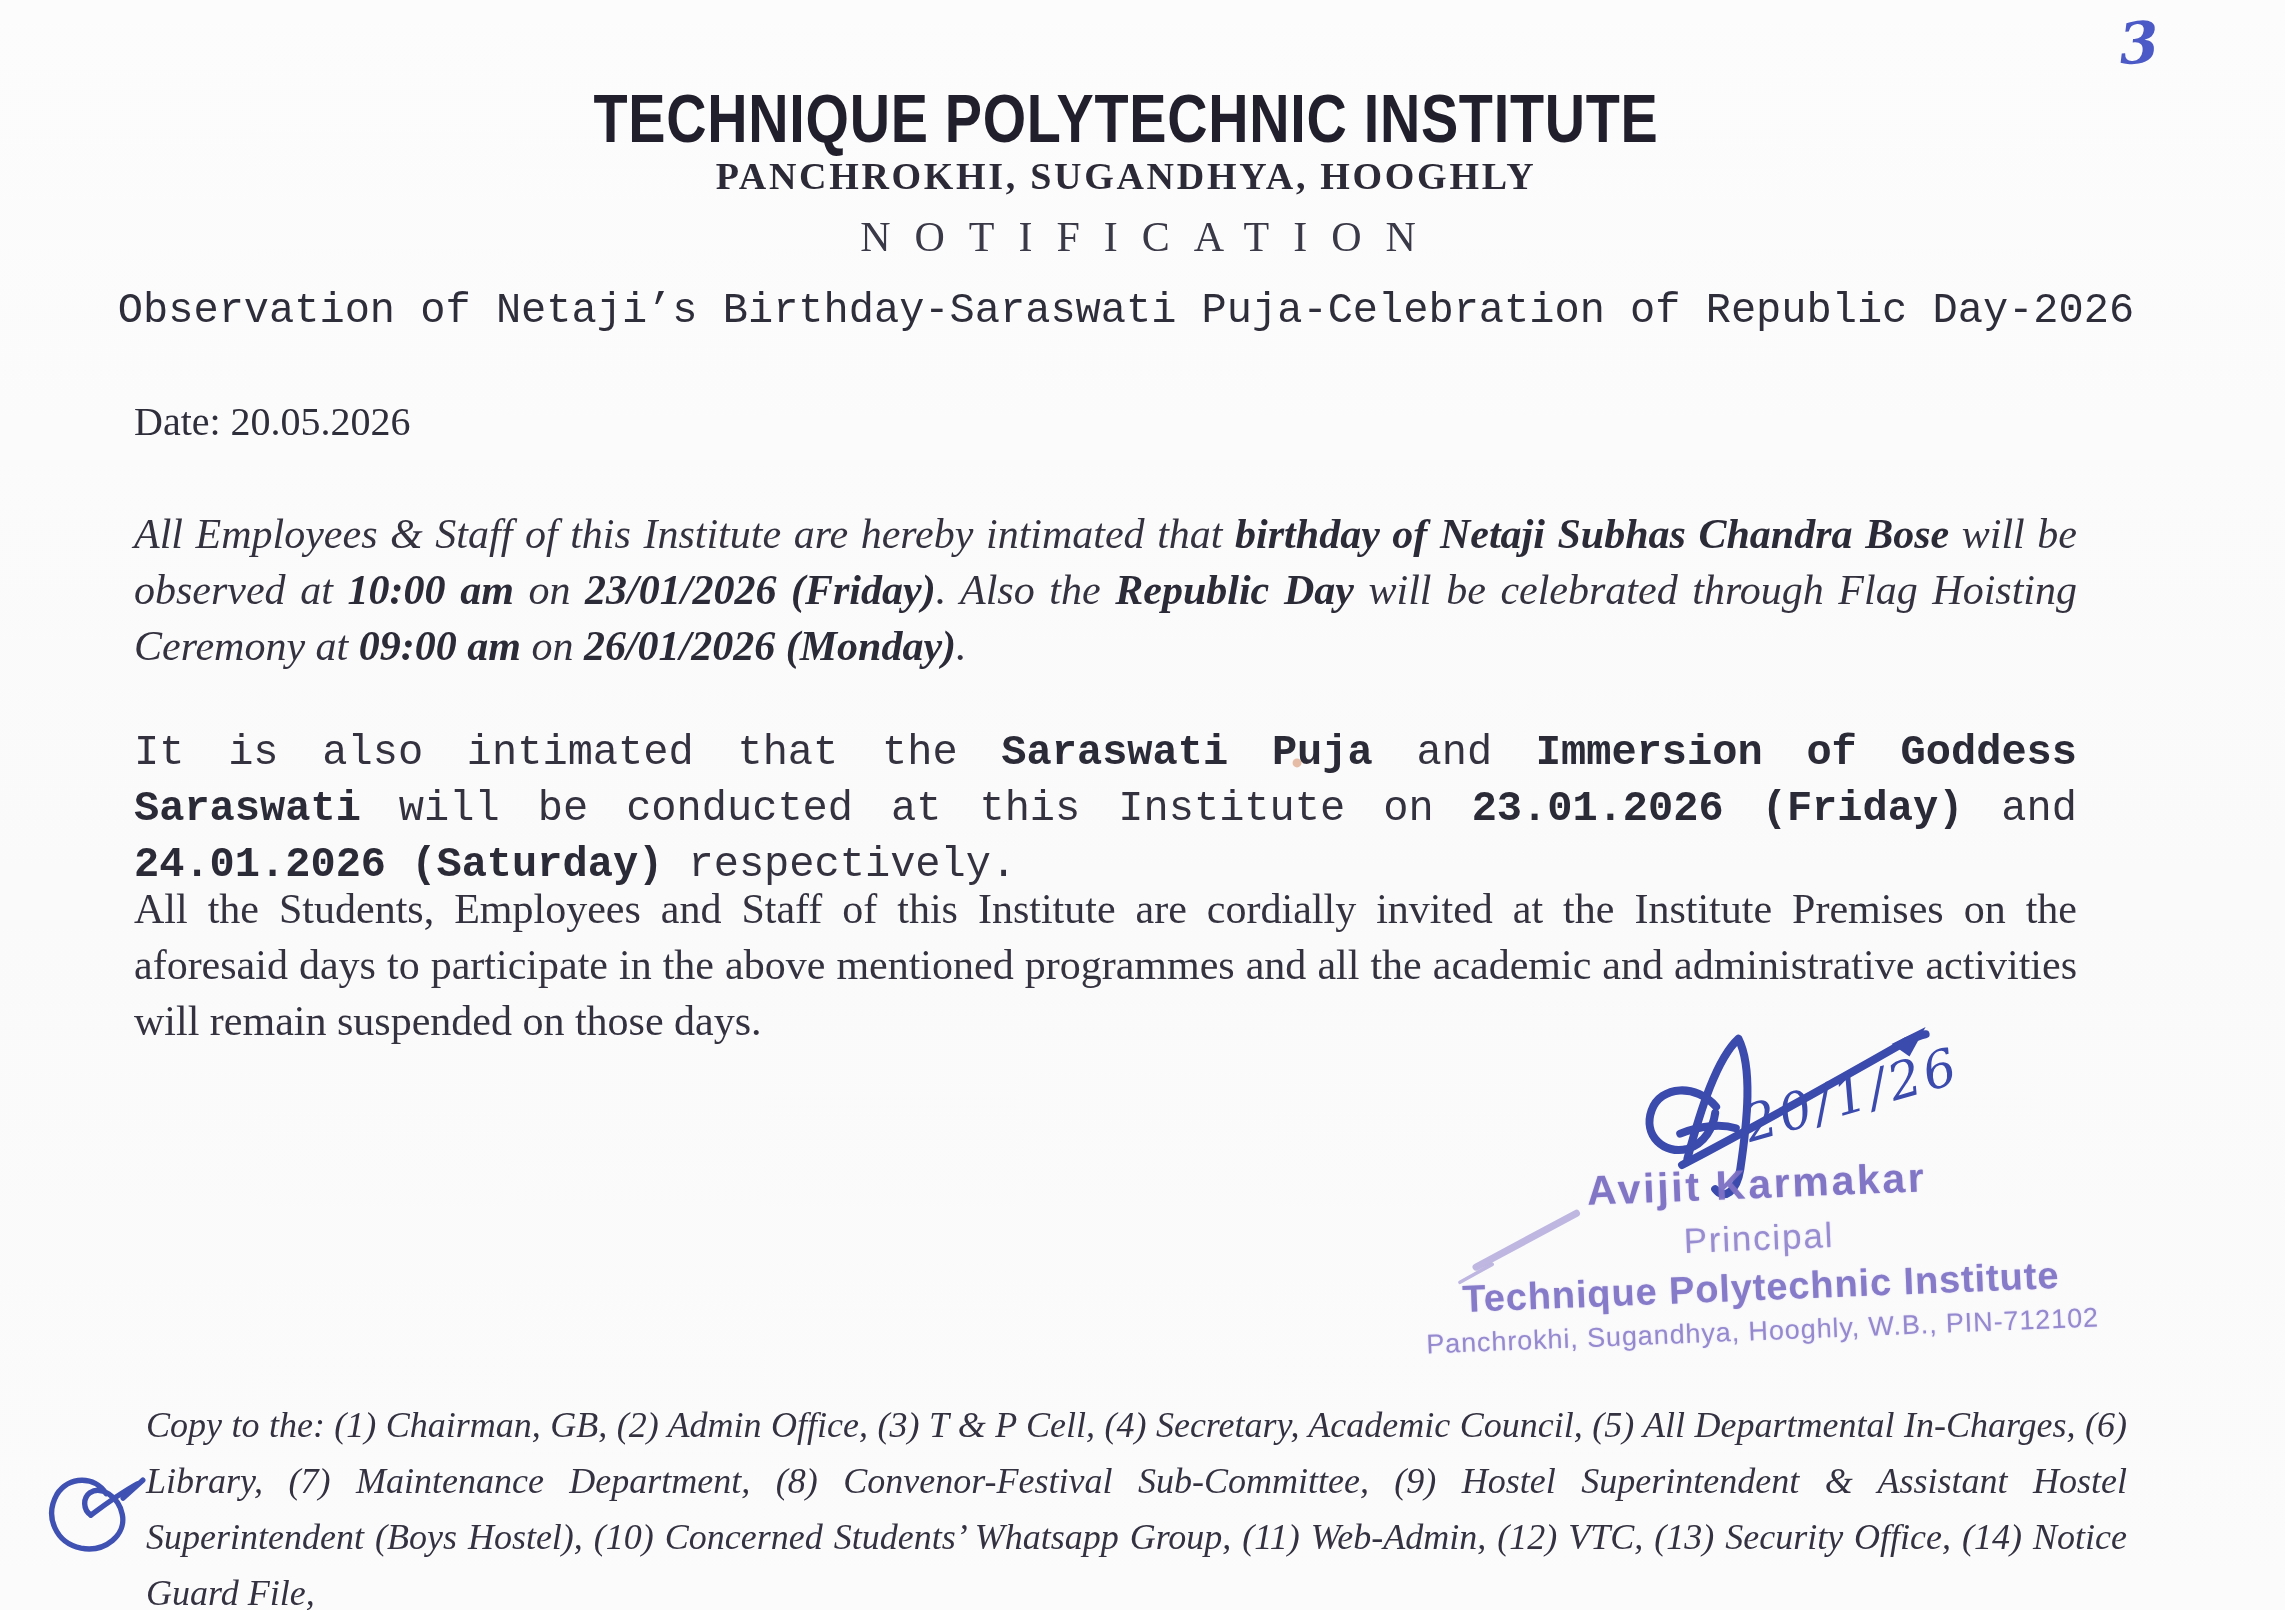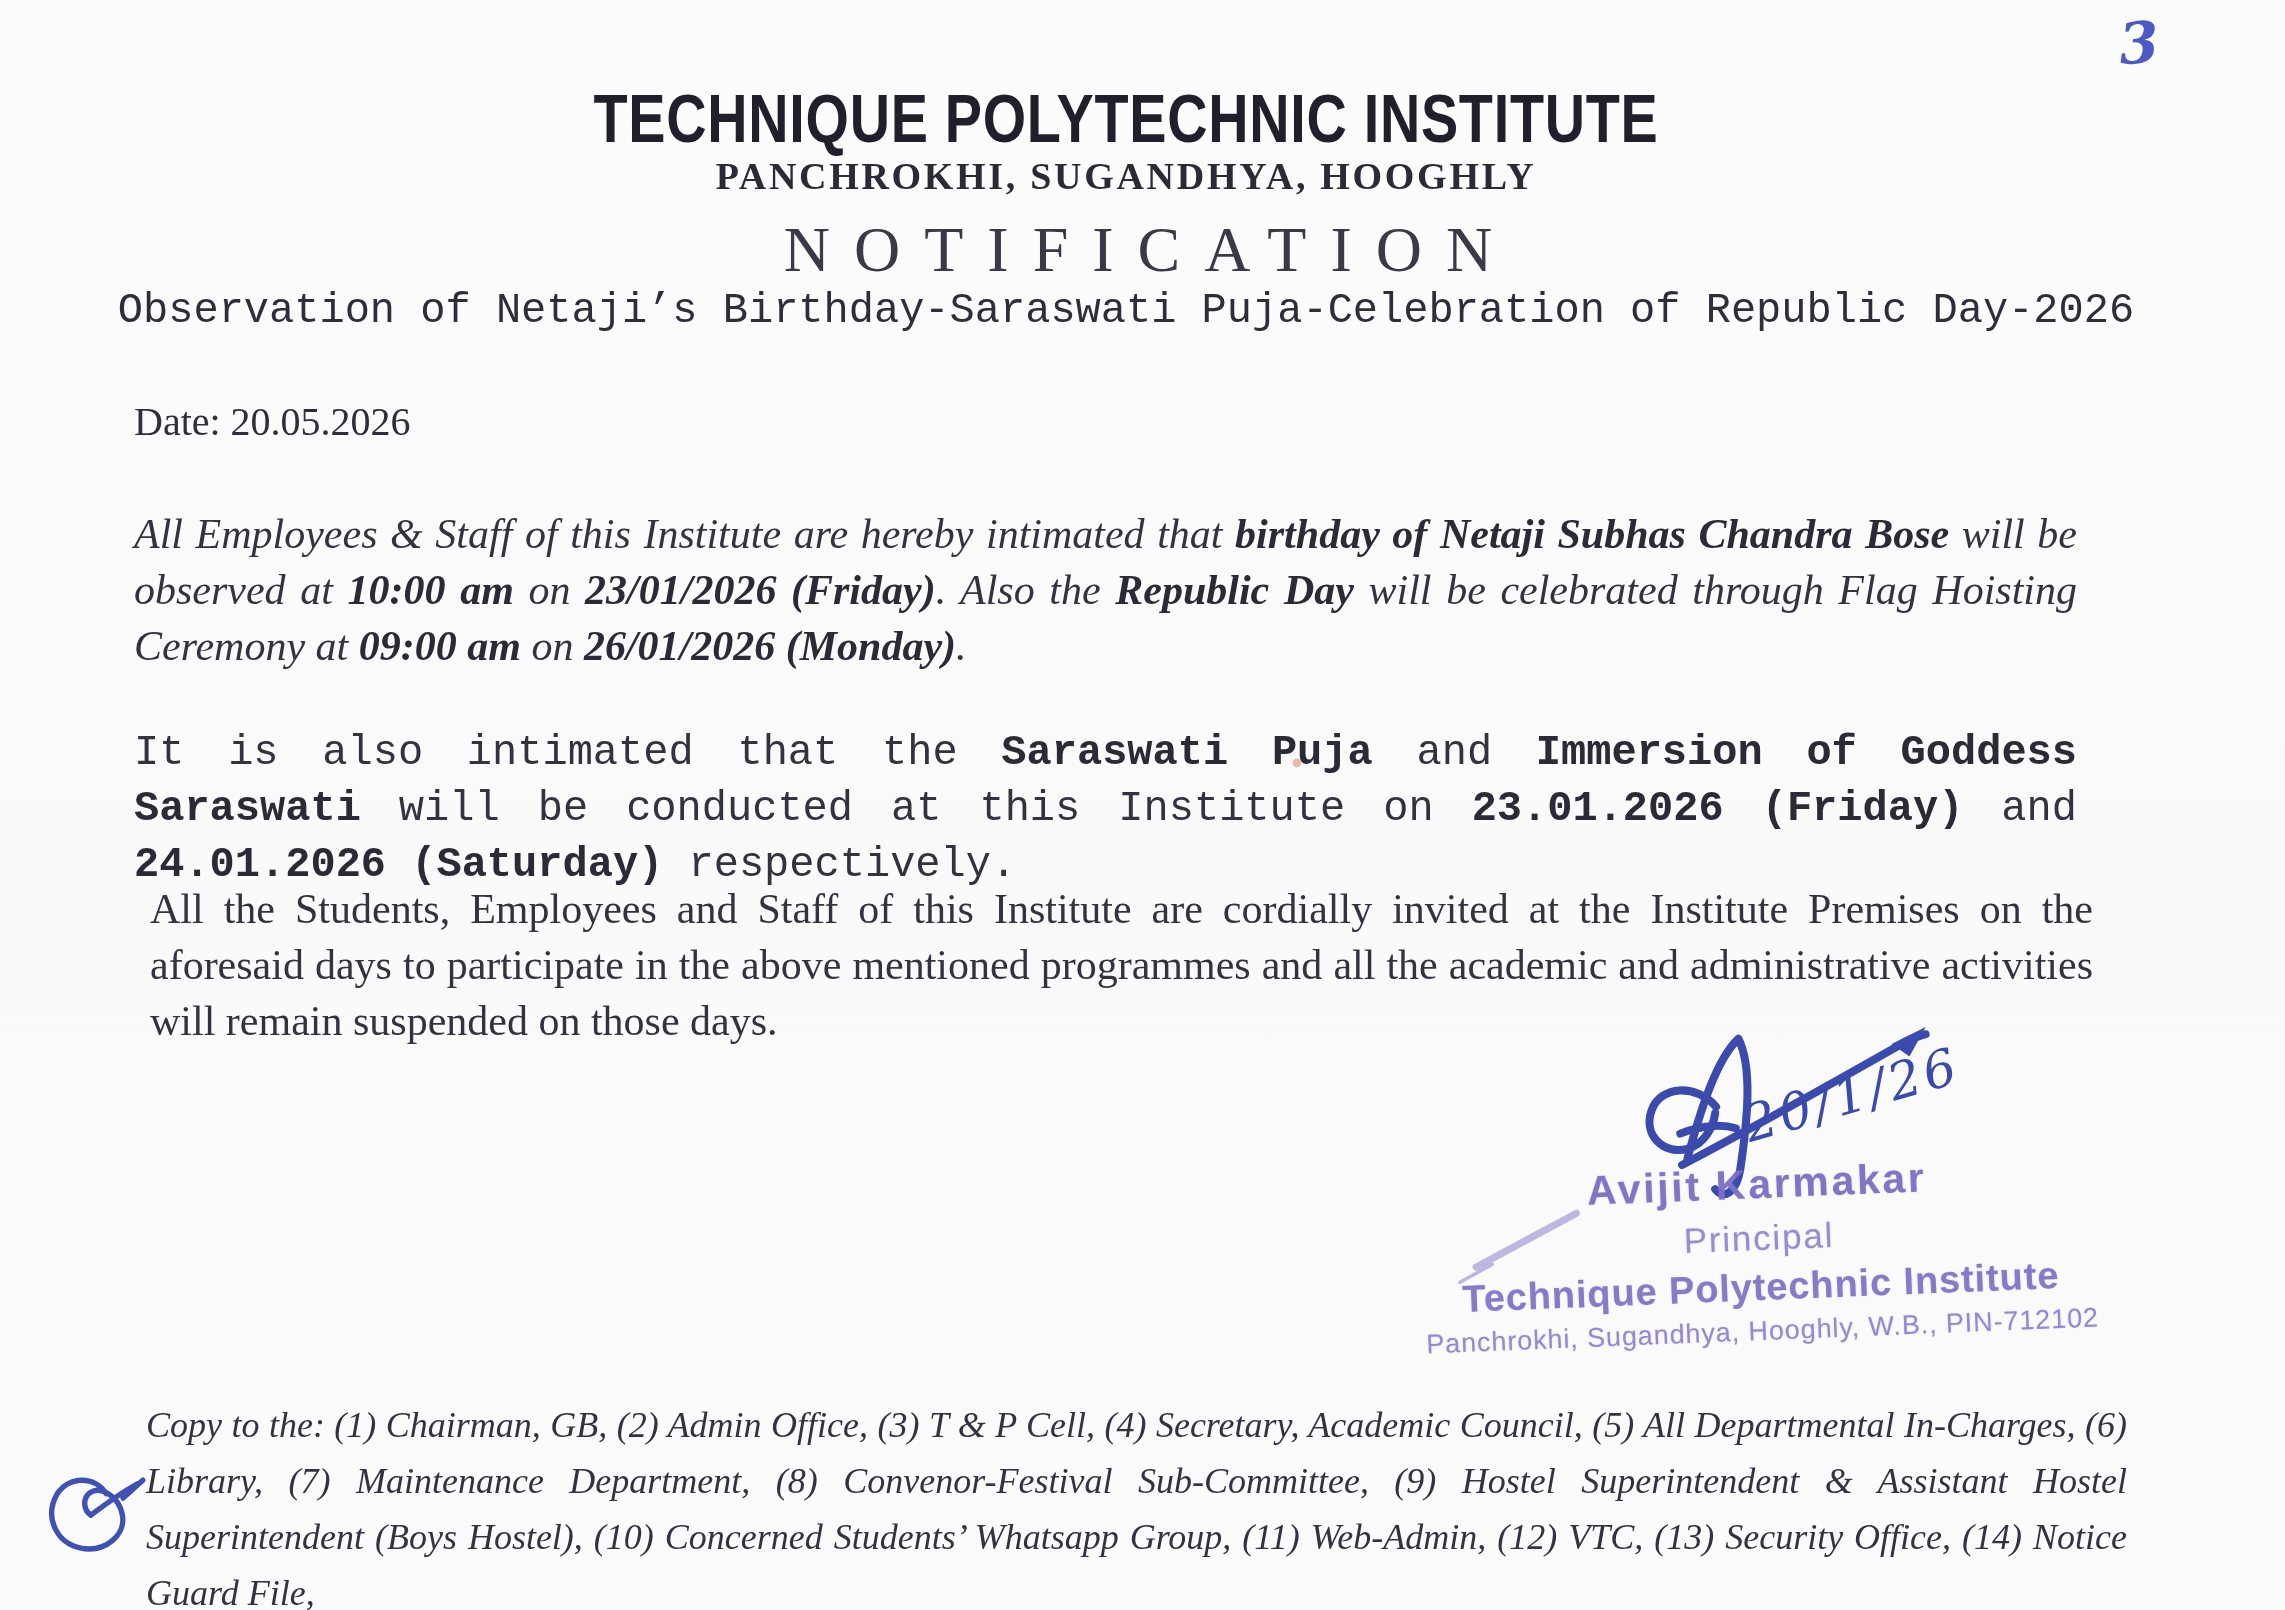--- a/index.html
+++ b/index.html
@@ -20,21 +20,21 @@
     color:#211f2b;transform:scaleX(0.82);transform-origin:center;
     white-space:nowrap;
   }
   .address{
     position:absolute;left:0;top:154px;width:100%;
     font-size:38px;font-weight:700;letter-spacing:2.7px;
     color:#2b2a36;white-space:nowrap;
   }
   .doctype{
     position:absolute;left:24px;top:213px;width:100%;
-    font-size:64px;font-weight:400;letter-spacing:24px;
+    font-size:42px;font-weight:400;letter-spacing:24px;
     color:#3a3947;white-space:nowrap;
   }
   .subject{
     position:absolute;left:0;top:287px;width:100%;
     font-size:42px;color:#2e2d3a;white-space:nowrap;font-family:Liberation Mono, monospace;
   }
   
   .memo-row{
     position:absolute;left:134px;top:398px;width:1957px;
     display:flex;justify-content:space-between;
@@ -43,21 +43,21 @@
   .memo-row b{font-weight:700;}
   
   .body-p{
     position:absolute;left:134px;width:1943px;margin:0;
     font-size:42px;line-height:56px;text-align:justify;
     color:#34323f;
   }
   .body-p b{font-weight:700;color:#2b2a37;}
   .p1{top:506px;font-style:italic;}
   .p2{top:725px;font-family:Liberation Mono, monospace;}
-  .p3{top:881px;margin-left:16px;}
+  .p3{top:881px;}
   
   .copy-to{
     position:absolute;left:134px;top:1385px;width:1981px;margin:12px;
     font-size:36px;line-height:56px;font-style:italic;
     text-align:justify;color:#343240;
   }
   
   .page-number{
     position:absolute;left:2119px;top:9px;
     font-family:"DejaVu Serif",serif;font-style:italic;font-weight:600;

